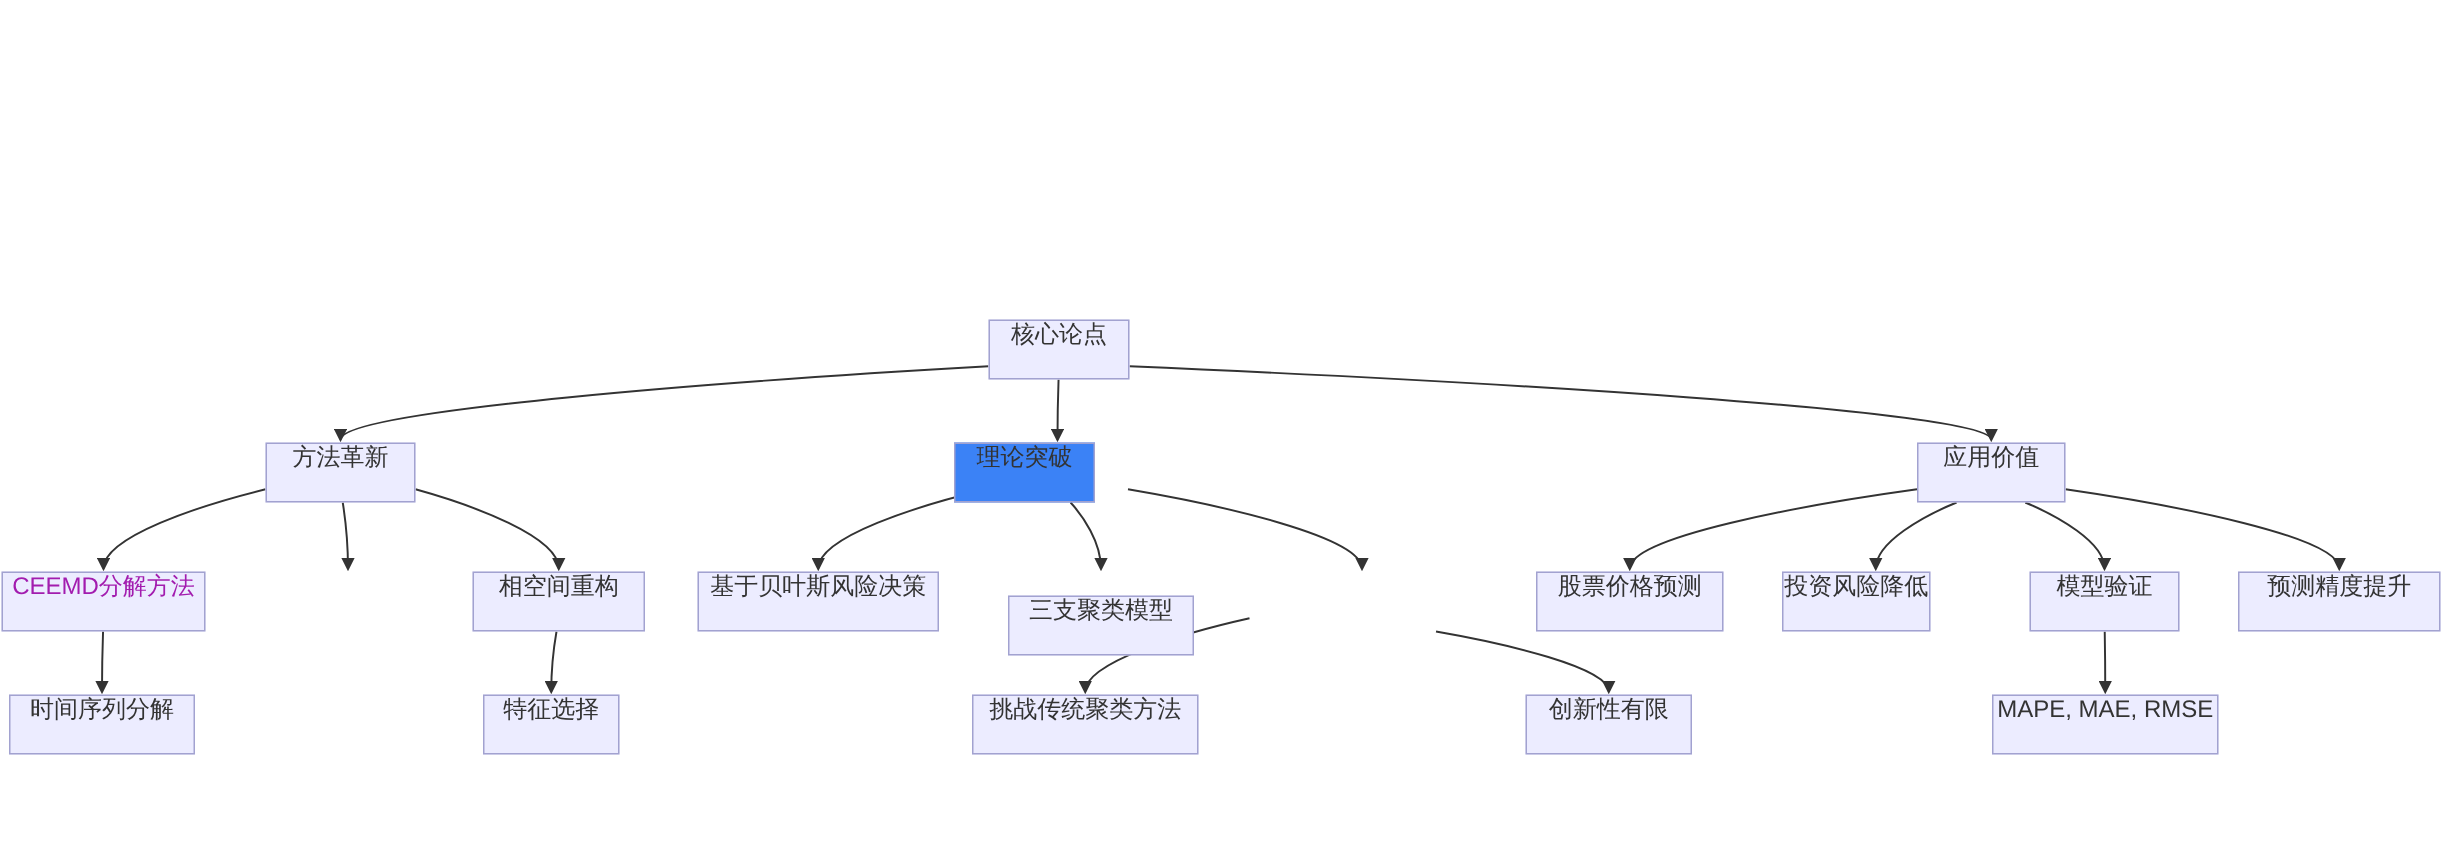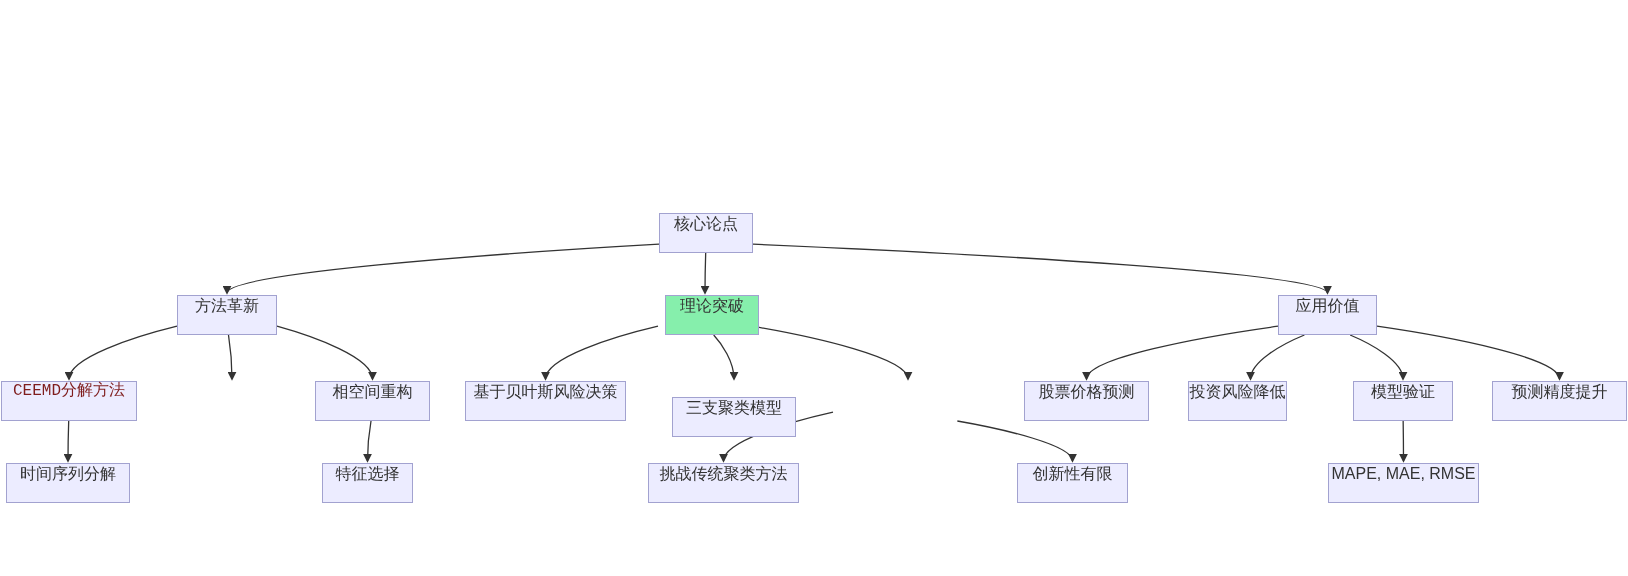--- a/index.html
+++ b/index.html
@@ -67,27 +67,27 @@
         <path d="M1403.15,421 C1403.29,429 1403.5,445 1403.5,461" fill="none" stroke="#333333" stroke-width="1.3" marker-end="url(#arrow)"></path>
       </g>
   </svg>
 
 <div class="node" style="left: 659px; top: 213px; width: 94px; height: 40px; background: rgb(236, 236, 255); border-color: rgb(162, 162, 208); color: rgb(51, 51, 51);">
       <span>核心论点</span>
     </div>
     <div class="node" style="left: 177px; top: 295px; width: 100px; height: 40px; background: rgb(236, 236, 255); border-color: rgb(162, 162, 208); color: rgb(51, 51, 51);">
       <span>方法革新</span>
     </div>
-    <div class="node" style="left: 665px; top: 295px; width: 94px; height: 40px; background: #86efac; border-color: rgb(162, 162, 208); color: rgb(51, 51, 51);">
+    <div class="node" style="left: 636px; top: 295px; width: 94px; height: 40px; background: #3b82f6; border-color: rgb(162, 162, 208); color: rgb(51, 51, 51);">
       <span>理论突破</span>
     </div>
     <div class="node" style="left: 1278px; top: 295px; width: 99px; height: 40px; background: rgb(236, 236, 255); border-color: rgb(162, 162, 208); color: rgb(51, 51, 51);">
       <span>应用价值</span>
     </div>
-    <div class="node" style="left: 1px; top: 381px; width: 136px; height: 40px; background: rgb(236, 236, 255); border-color: rgb(162, 162, 208); color: #7f1d1d; font-family: Liberation Mono, monospace;">
+    <div class="node" style="left: 1px; top: 381px; width: 136px; height: 40px; background: rgb(236, 236, 255); border-color: rgb(162, 162, 208); color: #a21caf;">
       <span>CEEMD分解方法</span>
     </div>
     <div class="node" style="left: 315px; top: 381px; width: 115px; height: 40px; background: rgb(236, 236, 255); border-color: rgb(162, 162, 208); color: rgb(51, 51, 51);">
       <span>相空间重构</span>
     </div>
     <div class="node" style="left: 465px; top: 381px; width: 161px; height: 40px; background: rgb(236, 236, 255); border-color: rgb(162, 162, 208); color: rgb(51, 51, 51);">
       <span>基于贝叶斯风险决策</span>
     </div>
     <div class="node" style="left: 672px; top: 381px; width: 124px; height: 40px; background: rgb(236, 236, 255); border-color: rgb(162, 162, 208); color: rgb(51, 51, 51); margin-top: 16px;">
       <span>三支聚类模型</span>

